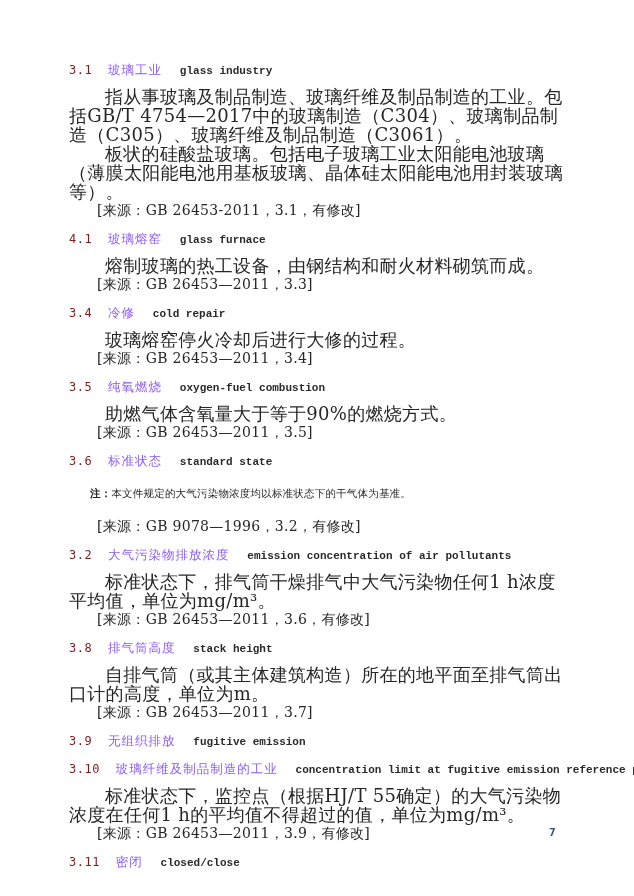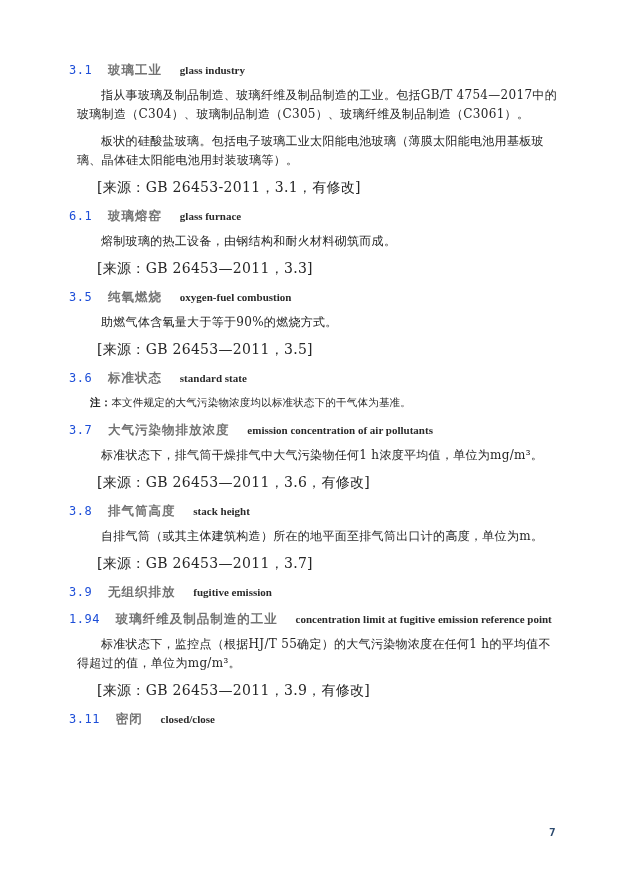--- a/index.html
+++ b/index.html
@@ -29,47 +29,47 @@
   .term-heading {
     margin: 11px 0 8px 0;
     font-size: 12px;
     line-height: 16px;
     font-weight: 400;
     white-space: nowrap;
   }
   .term-num {
     font-family: "DejaVu Sans Mono", "Liberation Mono", monospace;
     font-size: 12px;
-    color: #1d4ed8;
+    color: #7f1d1d;
     margin-right: 12px;
     letter-spacing: 0.5px;
   }
   .term-zh {
-    font-weight: 700;
+    font-weight: 400;
     font-size: 12.5px;
-    color: #737373;
+    color: #8b5cf6;
     margin-right: 14px;
     letter-spacing: 1px;
   }
   .term-en {
-    font-family: Liberation Serif, serif;
+    font-family: Liberation Mono, monospace;
     font-size: 11px;
     font-weight: 700;
     color: #2a2a2a;
     letter-spacing: 0;
   }
   .term-def {
-    margin: 8px;
-    font-size: 12px;
+    margin: 0;
+    font-size: 18px;
     line-height: 19px;
     text-indent: 2em;
     letter-spacing: 0.3px;
   }
   .term-note {
-    margin: 4px;
+    margin: 15px;
     font-size: 10.5px;
     line-height: 17px;
     margin-left: 2em;
     letter-spacing: 0.2px;
     font-weight: 700;
   }
   .term-note .note-body { font-weight: 400; }
   .term-source {
     margin: 0;
     font-size: 14px;
@@ -103,53 +103,64 @@
   </div>
 
   <div class="term-section">
     <p class="term-def">板状的硅酸盐玻璃。包括电子玻璃工业太阳能电池玻璃（薄膜太阳能电池用基板玻璃、晶体硅太阳能电池用封装玻璃等）。</p>
 
     <p class="term-source">[来源：GB 26453-2011，3.1，有修改]</p>
   </div>
 
   <div class="term-section">
     <h3 class="term-heading">
-      <span class="term-num">6.1</span>
+      <span class="term-num">4.1</span>
       <span class="term-zh">玻璃熔窑</span>
       <span class="term-en">glass furnace</span>
     </h3>
     <p class="term-def">熔制玻璃的热工设备，由钢结构和耐火材料砌筑而成。</p>
 
     <p class="term-source">[来源：GB 26453—2011，3.3]</p>
   </div>
 
+  <div class="term-section">
+    <h3 class="term-heading">
+      <span class="term-num">3.4</span>
+      <span class="term-zh">冷修</span>
+      <span class="term-en">cold repair</span>
+    </h3>
+    <p class="term-def">玻璃熔窑停火冷却后进行大修的过程。</p>
+
+    <p class="term-source">[来源：GB 26453—2011，3.4]</p>
+  </div>
 
   <div class="term-section">
     <h3 class="term-heading">
       <span class="term-num">3.5</span>
       <span class="term-zh">纯氧燃烧</span>
       <span class="term-en">oxygen-fuel combustion</span>
     </h3>
     <p class="term-def">助燃气体含氧量大于等于90%的燃烧方式。</p>
 
     <p class="term-source">[来源：GB 26453—2011，3.5]</p>
   </div>
 
   <div class="term-section">
     <h3 class="term-heading">
       <span class="term-num">3.6</span>
       <span class="term-zh">标准状态</span>
       <span class="term-en">standard state</span>
     </h3>
     <p class="term-note"><span class="note-label">注：</span><span class="note-body">本文件规定的大气污染物浓度均以标准状态下的干气体为基准。</span></p>
-  </div>
-
-  <div class="term-section">
-    <h3 class="term-heading">
-      <span class="term-num">3.7</span>
+    <p class="term-source">[来源：GB 9078—1996，3.2，有修改]</p>
+  </div>
+
+  <div class="term-section">
+    <h3 class="term-heading">
+      <span class="term-num">3.2</span>
       <span class="term-zh">大气污染物排放浓度</span>
       <span class="term-en">emission concentration of air pollutants</span>
     </h3>
     <p class="term-def">标准状态下，排气筒干燥排气中大气污染物任何1 h浓度平均值，单位为mg/m³。</p>
 
     <p class="term-source">[来源：GB 26453—2011，3.6，有修改]</p>
   </div>
 
   <div class="term-section">
     <h3 class="term-heading">
@@ -166,21 +177,21 @@
     <h3 class="term-heading">
       <span class="term-num">3.9</span>
       <span class="term-zh">无组织排放</span>
       <span class="term-en">fugitive emission</span>
     </h3>
 
   </div>
 
   <div class="term-section">
     <h3 class="term-heading">
-      <span class="term-num">1.94</span>
+      <span class="term-num">3.10</span>
       <span class="term-zh">玻璃纤维及制品制造的工业</span>
       <span class="term-en">concentration limit at fugitive emission reference point</span>
     </h3>
     <p class="term-def">标准状态下，监控点（根据HJ/T 55确定）的大气污染物浓度在任何1 h的平均值不得超过的值，单位为mg/m³。</p>
 
     <p class="term-source">[来源：GB 26453—2011，3.9，有修改]</p>
   </div>
 
   <div class="term-section">
     <h3 class="term-heading">

